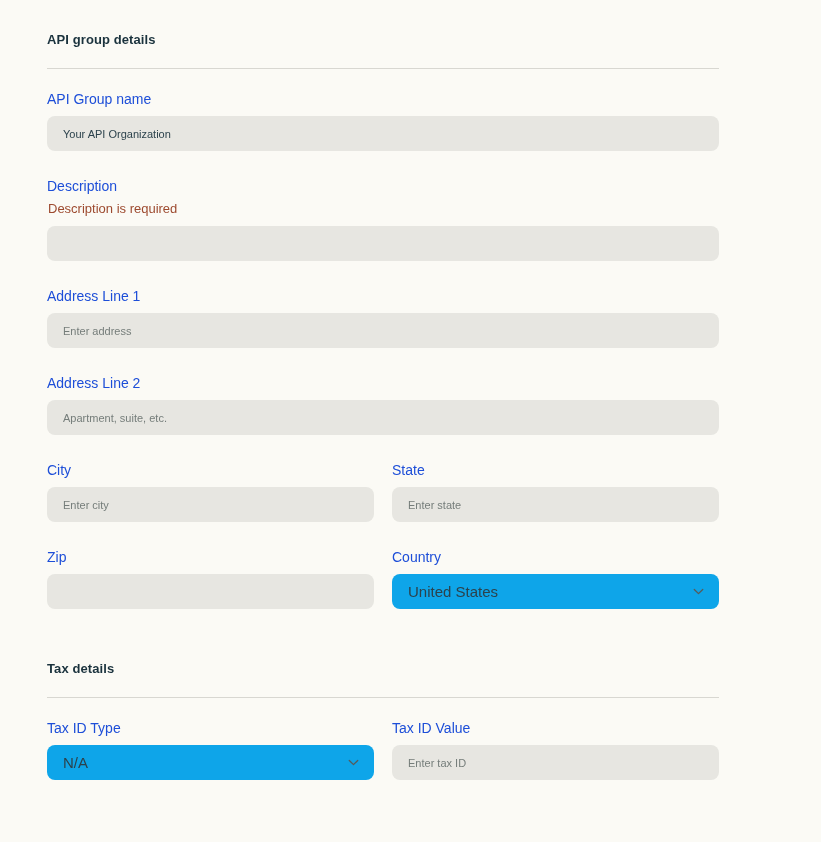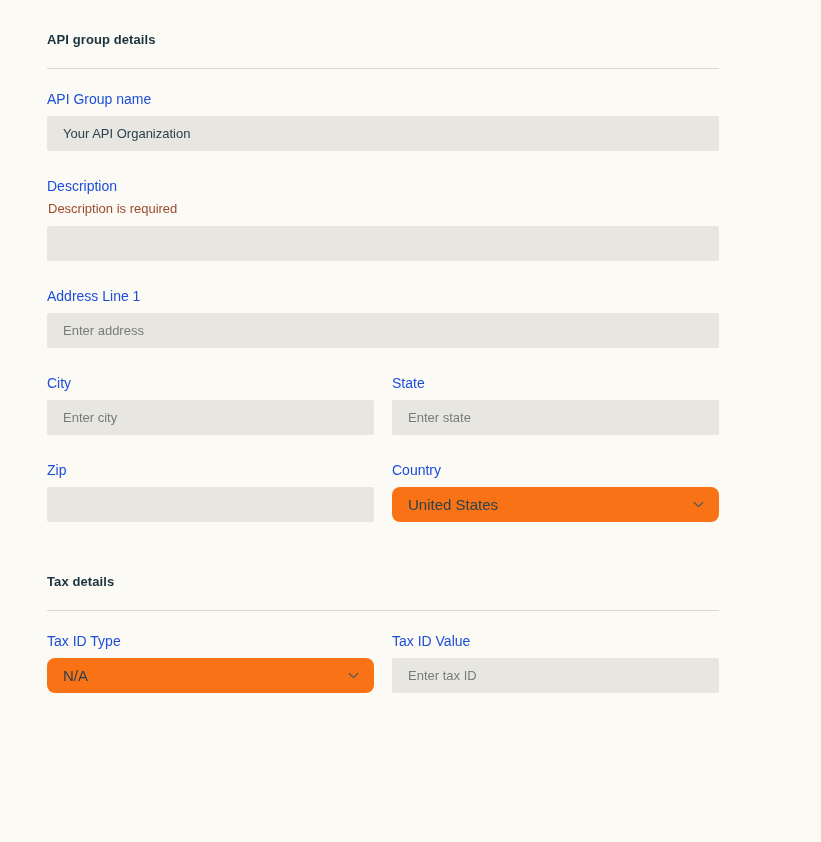--- a/index.html
+++ b/index.html
@@ -45,33 +45,33 @@
     font-size: 13px;
     color: #9d4a2f;
     line-height: 15px;
     margin: -2px 0 10px 1px;
   }
   .text-input {
     width: 100%;
     height: 35px;
     background: #e7e6e1;
     border: none;
-    border-radius: 2px;
+    border-radius: 8px;
     padding: 0 16px;
     font-family: inherit;
-    font-size: 13px;
+    font-size: 11px;
     color: #2c424c;
     outline: none;
     display: block;
   }
   .text-input::placeholder { color: #757d7a; opacity: 1; }
   .select {
     width: 100%;
     height: 35px;
-    background: #f97316;
+    background: #0ea5e9;
     border-radius: 8px;
     padding: 0 13px 0 16px;
     display: flex;
     align-items: center;
     justify-content: space-between;
     font-size: 15px;
     color: #2c424c;
     cursor: pointer;
   }
   .chevron { display: block; flex: 0 0 auto; }
@@ -93,20 +93,24 @@
     <label class="field-label">Description</label>
     <div class="field-error">Description is required</div>
     <input class="text-input" type="text" value="" style="">
   </div>
 
   <div class="field">
     <label class="field-label">Address Line 1</label>
     <input class="text-input" type="text" placeholder="Enter address" style="">
   </div>
 
+  <div class="field">
+    <label class="field-label">Address Line 2</label>
+    <input class="text-input" type="text" placeholder="Apartment, suite, etc." style="">
+  </div>
 
   <div class="row">
     <div class="field">
       <label class="field-label">City</label>
       <input class="text-input" type="text" placeholder="Enter city" style="">
     </div>
     <div class="field">
       <label class="field-label">State</label>
       <input class="text-input" type="text" placeholder="Enter state" style="">
     </div>

